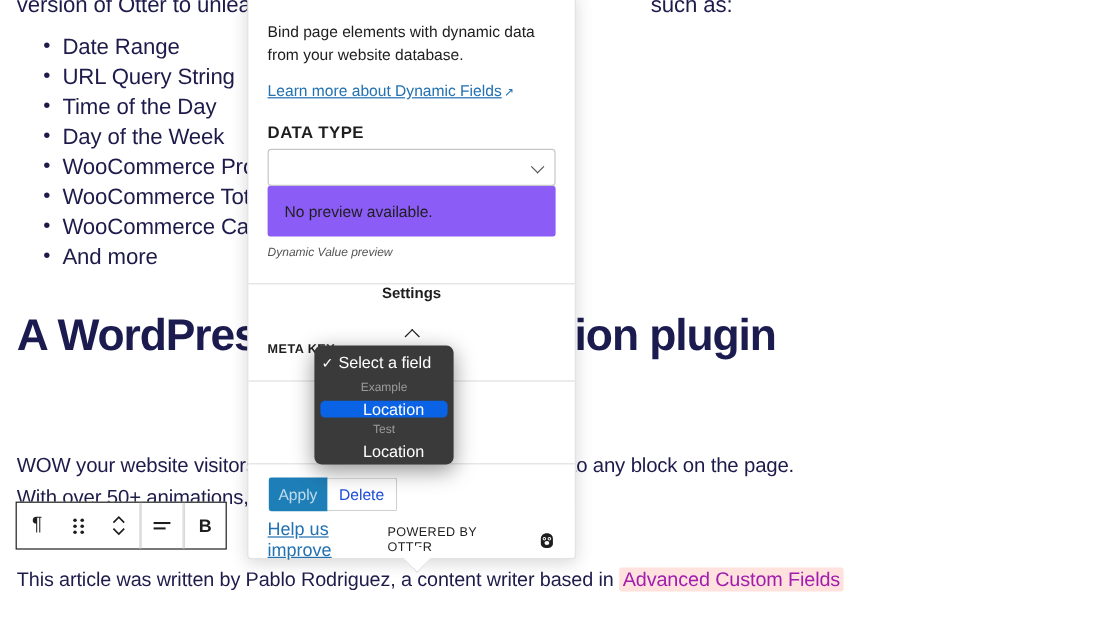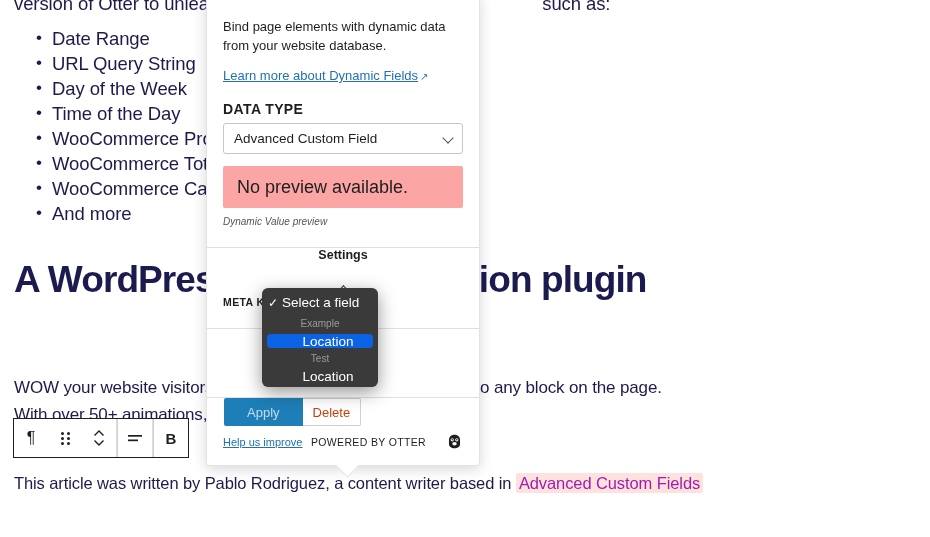--- a/index.html
+++ b/index.html
@@ -112,56 +112,56 @@
   .select-wrap .sel-value {
     font-size: 13.5px; color: #1e1e1e; padding-left: 10px;
   }
   .chev {
     position: absolute; right: 10px; top: 50%;
     width: 8px; height: 8px; margin-top: -5px;
     border-right: 1.6px solid #555; border-bottom: 1.6px solid #555;
     transform: rotate(45deg);
   }
   .preview-box {
-    margin: 12px 16px 0 16px; height: 42px;
-    background: #fca5a5; border-radius: 2px;
+    margin: 0 16px 0 16px; height: 42px;
+    background: #8b5cf6; border-radius: 2px;
     display: flex; align-items: center; padding-left: 14px;
-    font-size: 18px; color: #1e1e1e;
+    font-size: 13px; color: #1e1e1e;
   }
   .preview-caption {
     margin: 8px 16px 0 16px; font-size: 10px; font-style: italic; color: #555;
   }
   .pop-divider { height: 1px; background: #e0e0e0; margin-top: 20px; }
   .accordion-row {
     height: 48px; display: flex; align-items: center; justify-content: space-between;
     padding: 0 16px; font-size: 12.5px; font-weight: 700; color: #1e1e1e; flex-direction: column;
   }
   .acc-chev {
     width: 9px; height: 9px; border-right: 1.6px solid #1e1e1e; border-bottom: 1.6px solid #1e1e1e;
   }
   .acc-chev.up { transform: rotate(-135deg); margin-top: 4px; }
   .acc-chev.down { transform: rotate(45deg); margin-top: -4px; }
   .meta-row { padding: 0 16px; font-size: 10.5px; font-weight: 600; letter-spacing: 0.4px; color: #1e1e1e; }
   .btn-row { position: absolute; left: 17px; top: 403px; display: flex; }
   .btn-apply {
-    height: 28px; padding: 0 23px; display: flex; align-items: center;
+    height: 28px; padding: 0 8px; display: flex; align-items: center;
     background: #1e7fb8; color: rgba(255,255,255,0.72);
     font-size: 13px; border: none; border-radius: 2px 0 0 2px;
   }
   .btn-delete {
     height: 28px; padding: 0 10px; display: flex; align-items: center;
-    background: #fff; color: #c2410c; font-size: 13px;
+    background: #fff; color: #1d4ed8; font-size: 13px;
     border: 1px solid #cfcfcf; border-left: none; border-radius: 0 2px 2px 0;
   }
   .pop-footer {
     position: absolute; left: 0; right: 0; top: 438px;
     display: flex; align-items: center; justify-content: space-between;
     padding: 0 16px;
   }
-  .help-link { font-size: 11px; color: #2271b1; }
+  .help-link { font-size: 15px; color: #2271b1; }
   .powered { display: flex; align-items: center; gap: 20px; justify-content: flex-end; }
   .powered-text { font-size: 10.5px; letter-spacing: 0.35px; color: #1e1e1e; }
 
   
   .native-dropdown {
     position: absolute; left: 262px; top: 288px; width: 116px;
     background: #3a3a3a; border-radius: 6px;
     box-shadow: 0 5px 18px rgba(0,0,0,0.42);
     padding: 4px 0; z-index: 60;
   }
@@ -187,22 +187,22 @@
 
 <div id="stage">
 
   <div class="article-cut-line">
     <span>version of Otter to unleash</span><span class="tail">such as:</span>
   </div>
 
   <ul class="feature-list">
     <li>Date Range</li>
     <li>URL Query String</li>
+    <li>Time of the Day</li>
     <li>Day of the Week</li>
-    <li>Time of the Day</li>
     <li>WooCommerce Produ</li>
     <li>WooCommerce Total</li>
     <li>WooCommerce Cart</li>
     <li>And more</li>
   </ul>
 
   <h1 class="article-heading">A WordPress blocks animation plugin</h1>
 
   <p class="article-body">WOW your website visitors with animations that can be added to any block on the page. With over 50+ animations, Otter makes it possible to add</p>
 
@@ -245,21 +245,20 @@
 
   <div class="otter-popover">
 
     <p class="pop-intro">Bind page elements with dynamic data from your website database.</p>
 
     <a class="pop-link" href="#"><span>Learn more about Dynamic Fields</span><span class="ext-icon">↗</span></a>
 
     <div class="field-label">DATA TYPE</div>
 
     <div class="select-wrap">
-      <span class="sel-value">Advanced Custom Field</span>
       <span class="chev"></span>
     </div>
 
     <div class="preview-box">No preview available.</div>
     <div class="preview-caption">Dynamic Value preview</div>
 
     <div class="pop-divider"></div>
 
     <div class="accordion-row">
       <span>Settings</span>

